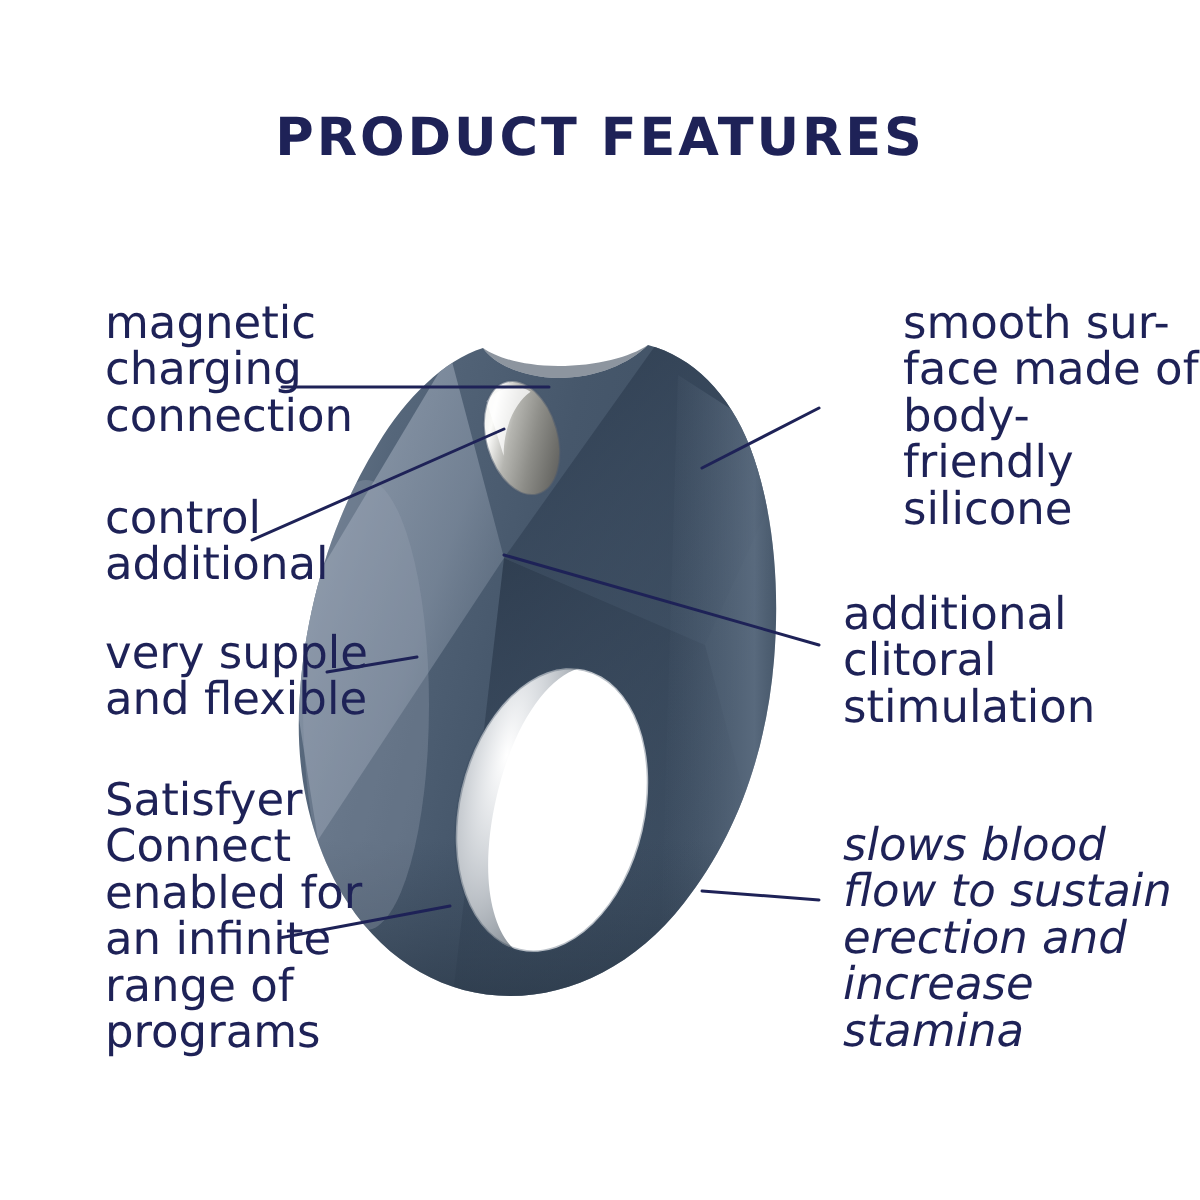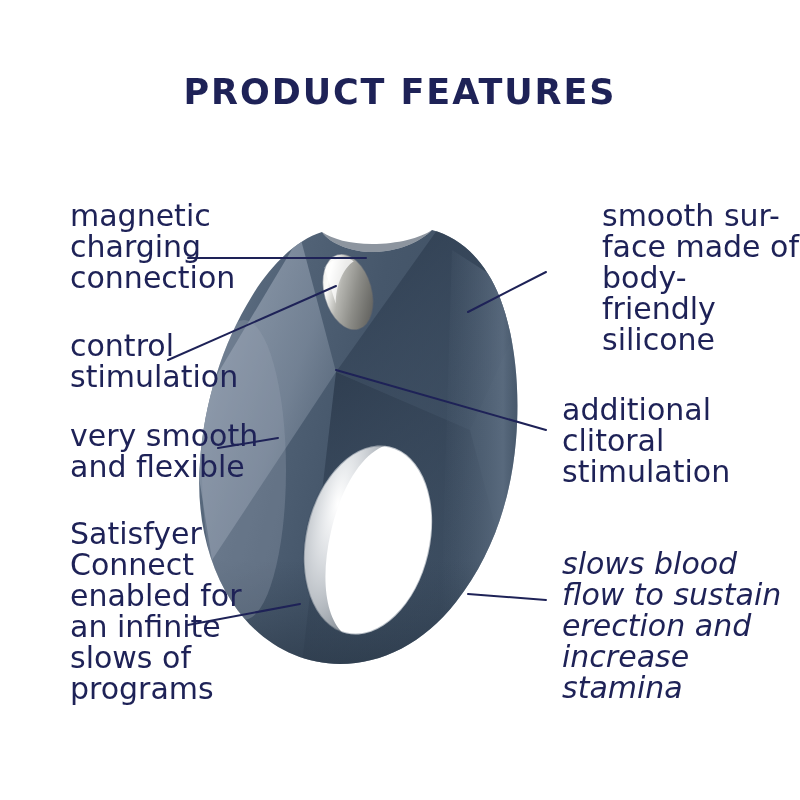--- a/index.html
+++ b/index.html
@@ -189,30 +189,30 @@
       <line x1="546" y1="430" x2="336" y2="370"></line>
       <line x1="546" y1="600" x2="468" y2="594"></line>
     </g>
   </svg>
 
   <div class="label left" id="lbl-magnetic">magnetic
 charging
 connection</div>
 
   <div class="label left" id="lbl-control">control
-stimulation</div>
-
-  <div class="label left" id="lbl-supple">very smooth
+additional</div>
+
+  <div class="label left" id="lbl-supple">very supple
 and flexible</div>
 
   <div class="label left" id="lbl-connect">Satisfyer
 Connect
 enabled for
 an infinite
-slows of
+range of
 programs</div>
 
   <div class="label right" id="lbl-smooth">smooth sur-
 face made of
 body-friendly
 silicone</div>
 
   <div class="label right" id="lbl-clitoral">additional
 clitoral
 stimulation</div>

